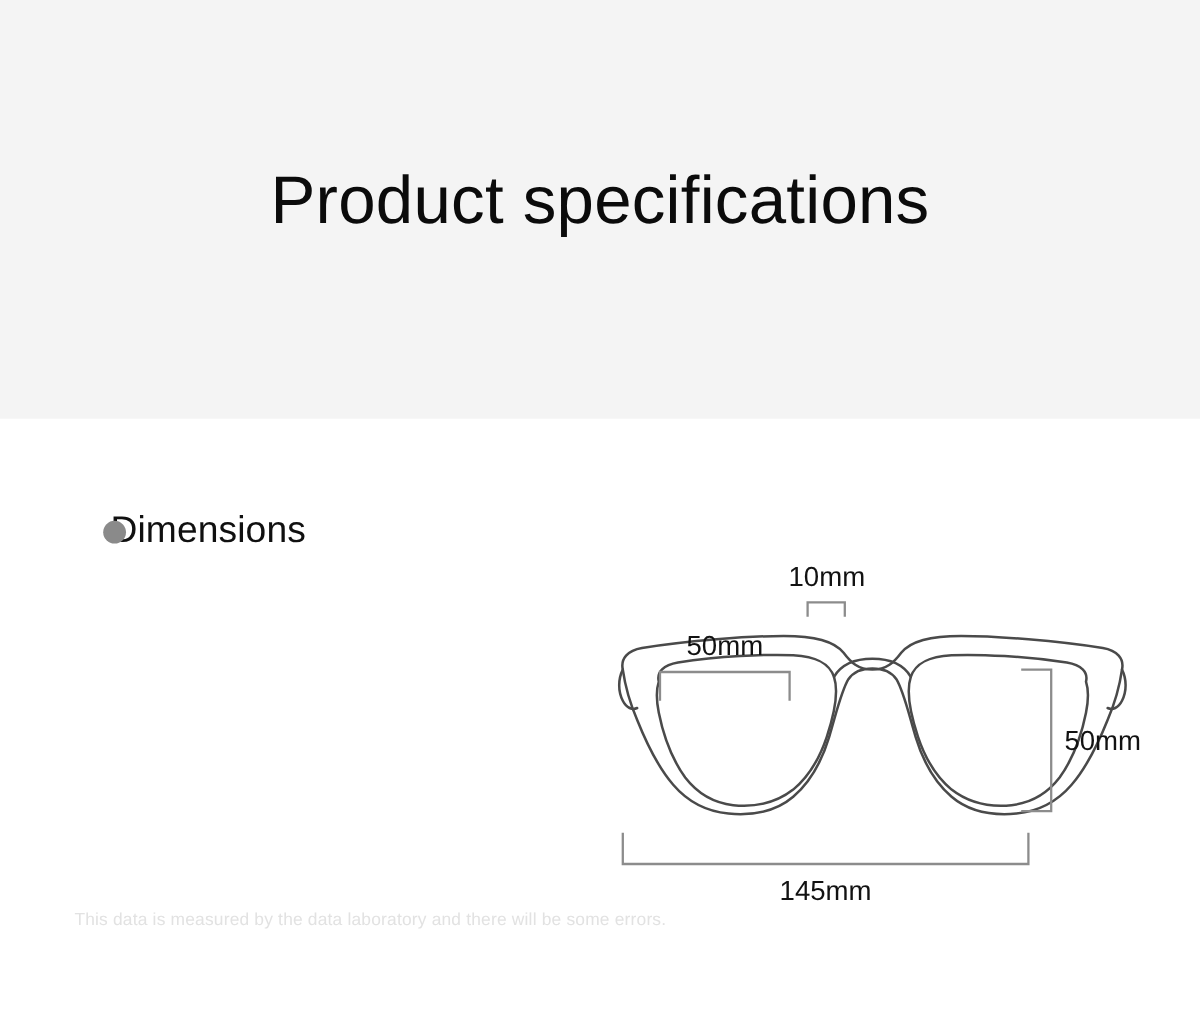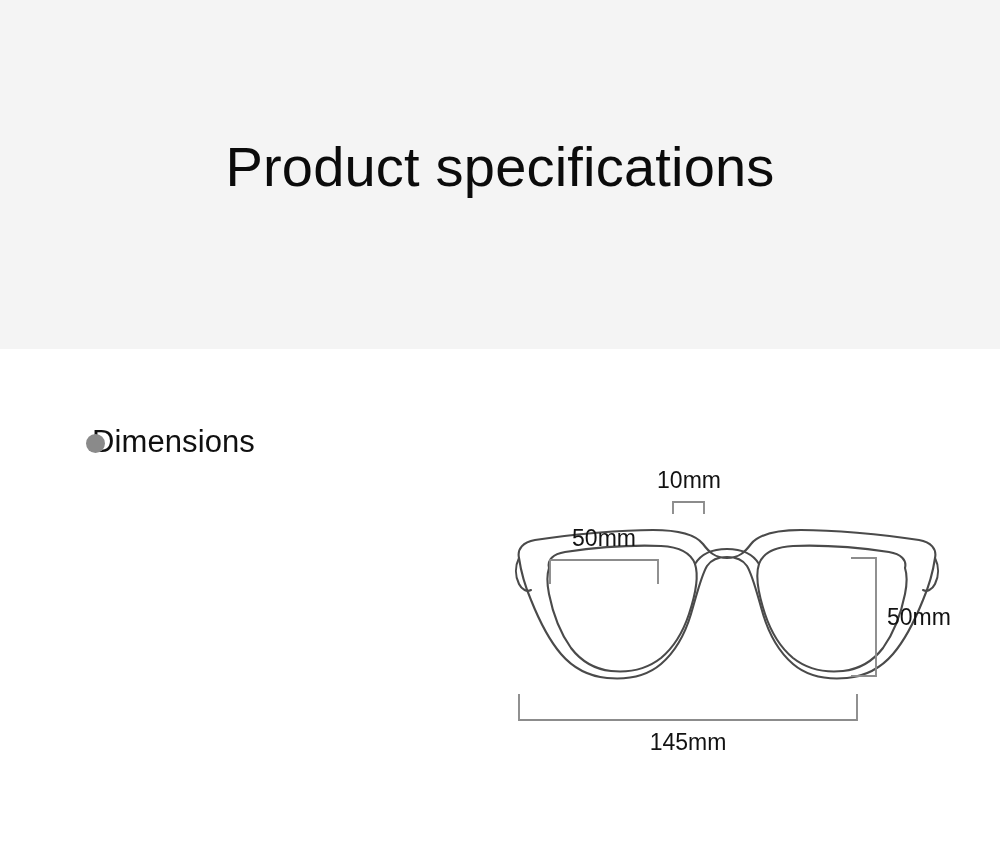--- a/index.html
+++ b/index.html
@@ -162,14 +162,15 @@
       <text class="dimtxt" x="194" y="34" text-anchor="middle">10mm</text>
 
       <path class="dim" d="M356,104 L381,104 L381,222 L356,222"></path>
       <text class="dimtxt" x="392" y="171" text-anchor="start">50mm</text>
 
       <path class="dim" d="M24,240 L24,266 L362,266 L362,240"></path>
       <text class="dimtxt" x="193" y="296" text-anchor="middle">145mm</text>
     </svg>
   </div>
 
+  <div class="disclaimer">This data is measured by the data laboratory and there will be some errors.</div>
 
 </div>
 
 </body></html>

